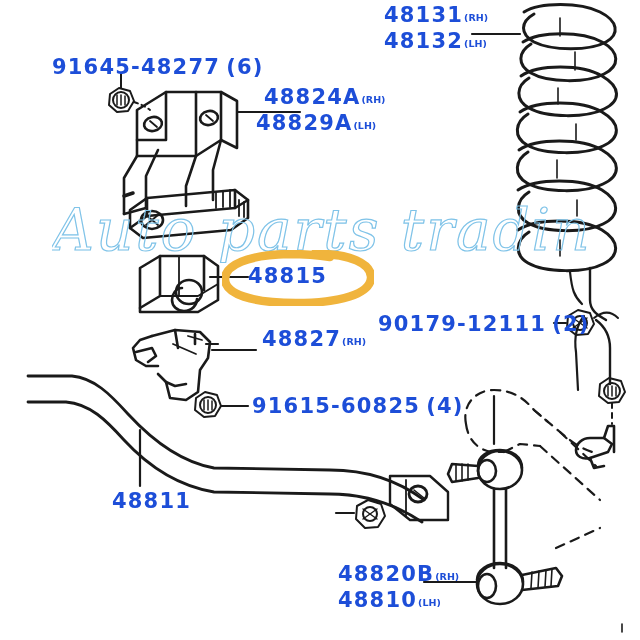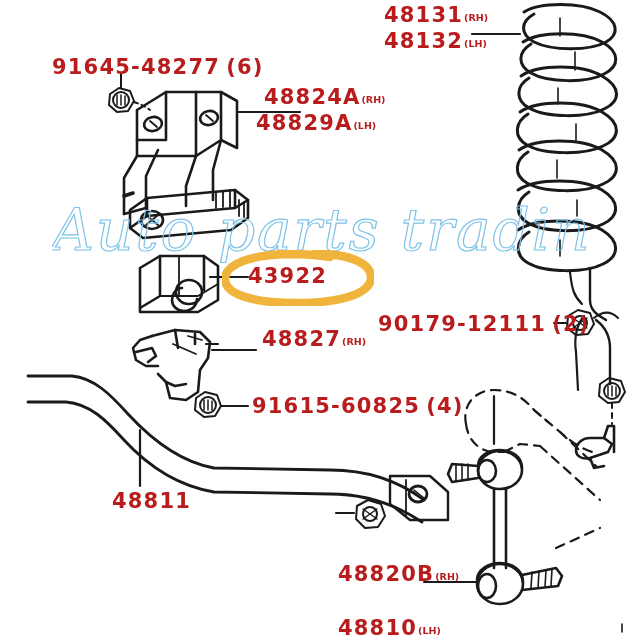--- a/index.html
+++ b/index.html
@@ -17,21 +17,21 @@
   }
   .layer {
     position: absolute;
     left: 0; top: 0;
     width: 640px;
     height: 640px;
   }
   
   .lbl {
     position: absolute;
-    color: #b91c1c;
+    color: #1d4ed8;
     font-family: "DejaVu Sans", sans-serif;
     font-weight: 700;
     letter-spacing: 0.5px;
     white-space: nowrap;
     line-height: 1.08;
   }
   .lbl .num {
     font-size: 21px;
     font-weight: 700;
     letter-spacing: 1.2px;
@@ -323,21 +323,21 @@
 
     <div class="lbl" style="left:264px; top:86px;">
       <span class="num">48824A</span><span class="side">(RH)</span>
     </div>
 
     <div class="lbl" style="left:256px; top:112px;text-align:center;">
       <span class="num">48829A</span><span class="side">(LH)</span>
     </div>
 
     <div class="lbl" style="left:248px; top:265px;">
-      <span class="num">43922</span>
+      <span class="num">48815</span>
     </div>
 
     <div class="lbl" style="left:262px; top:328px;">
       <span class="num">48827</span><span class="side">(RH)</span>
     </div>
 
 
     <div class="lbl" style="left:378px; top:313px;">
       <span class="num">90179-12111</span>
       <span class="qty">(2)</span>
@@ -350,18 +350,18 @@
 
     <div class="lbl" style="left:112px; top:490px;">
       <span class="num">48811</span>
     </div>
 
 
     <div class="lbl" style="left:338px; top:563px;">
       <span class="num">48820B</span><span class="side">(RH)</span>
     </div>
 
-    <div class="lbl" style="left:338px; top:589px;margin-top:28px;">
+    <div class="lbl" style="left:338px; top:589px;">
       <span class="num">48810</span><span class="side">(LH)</span>
     </div>
 
   </div>
 </div>
 
 </body></html>

